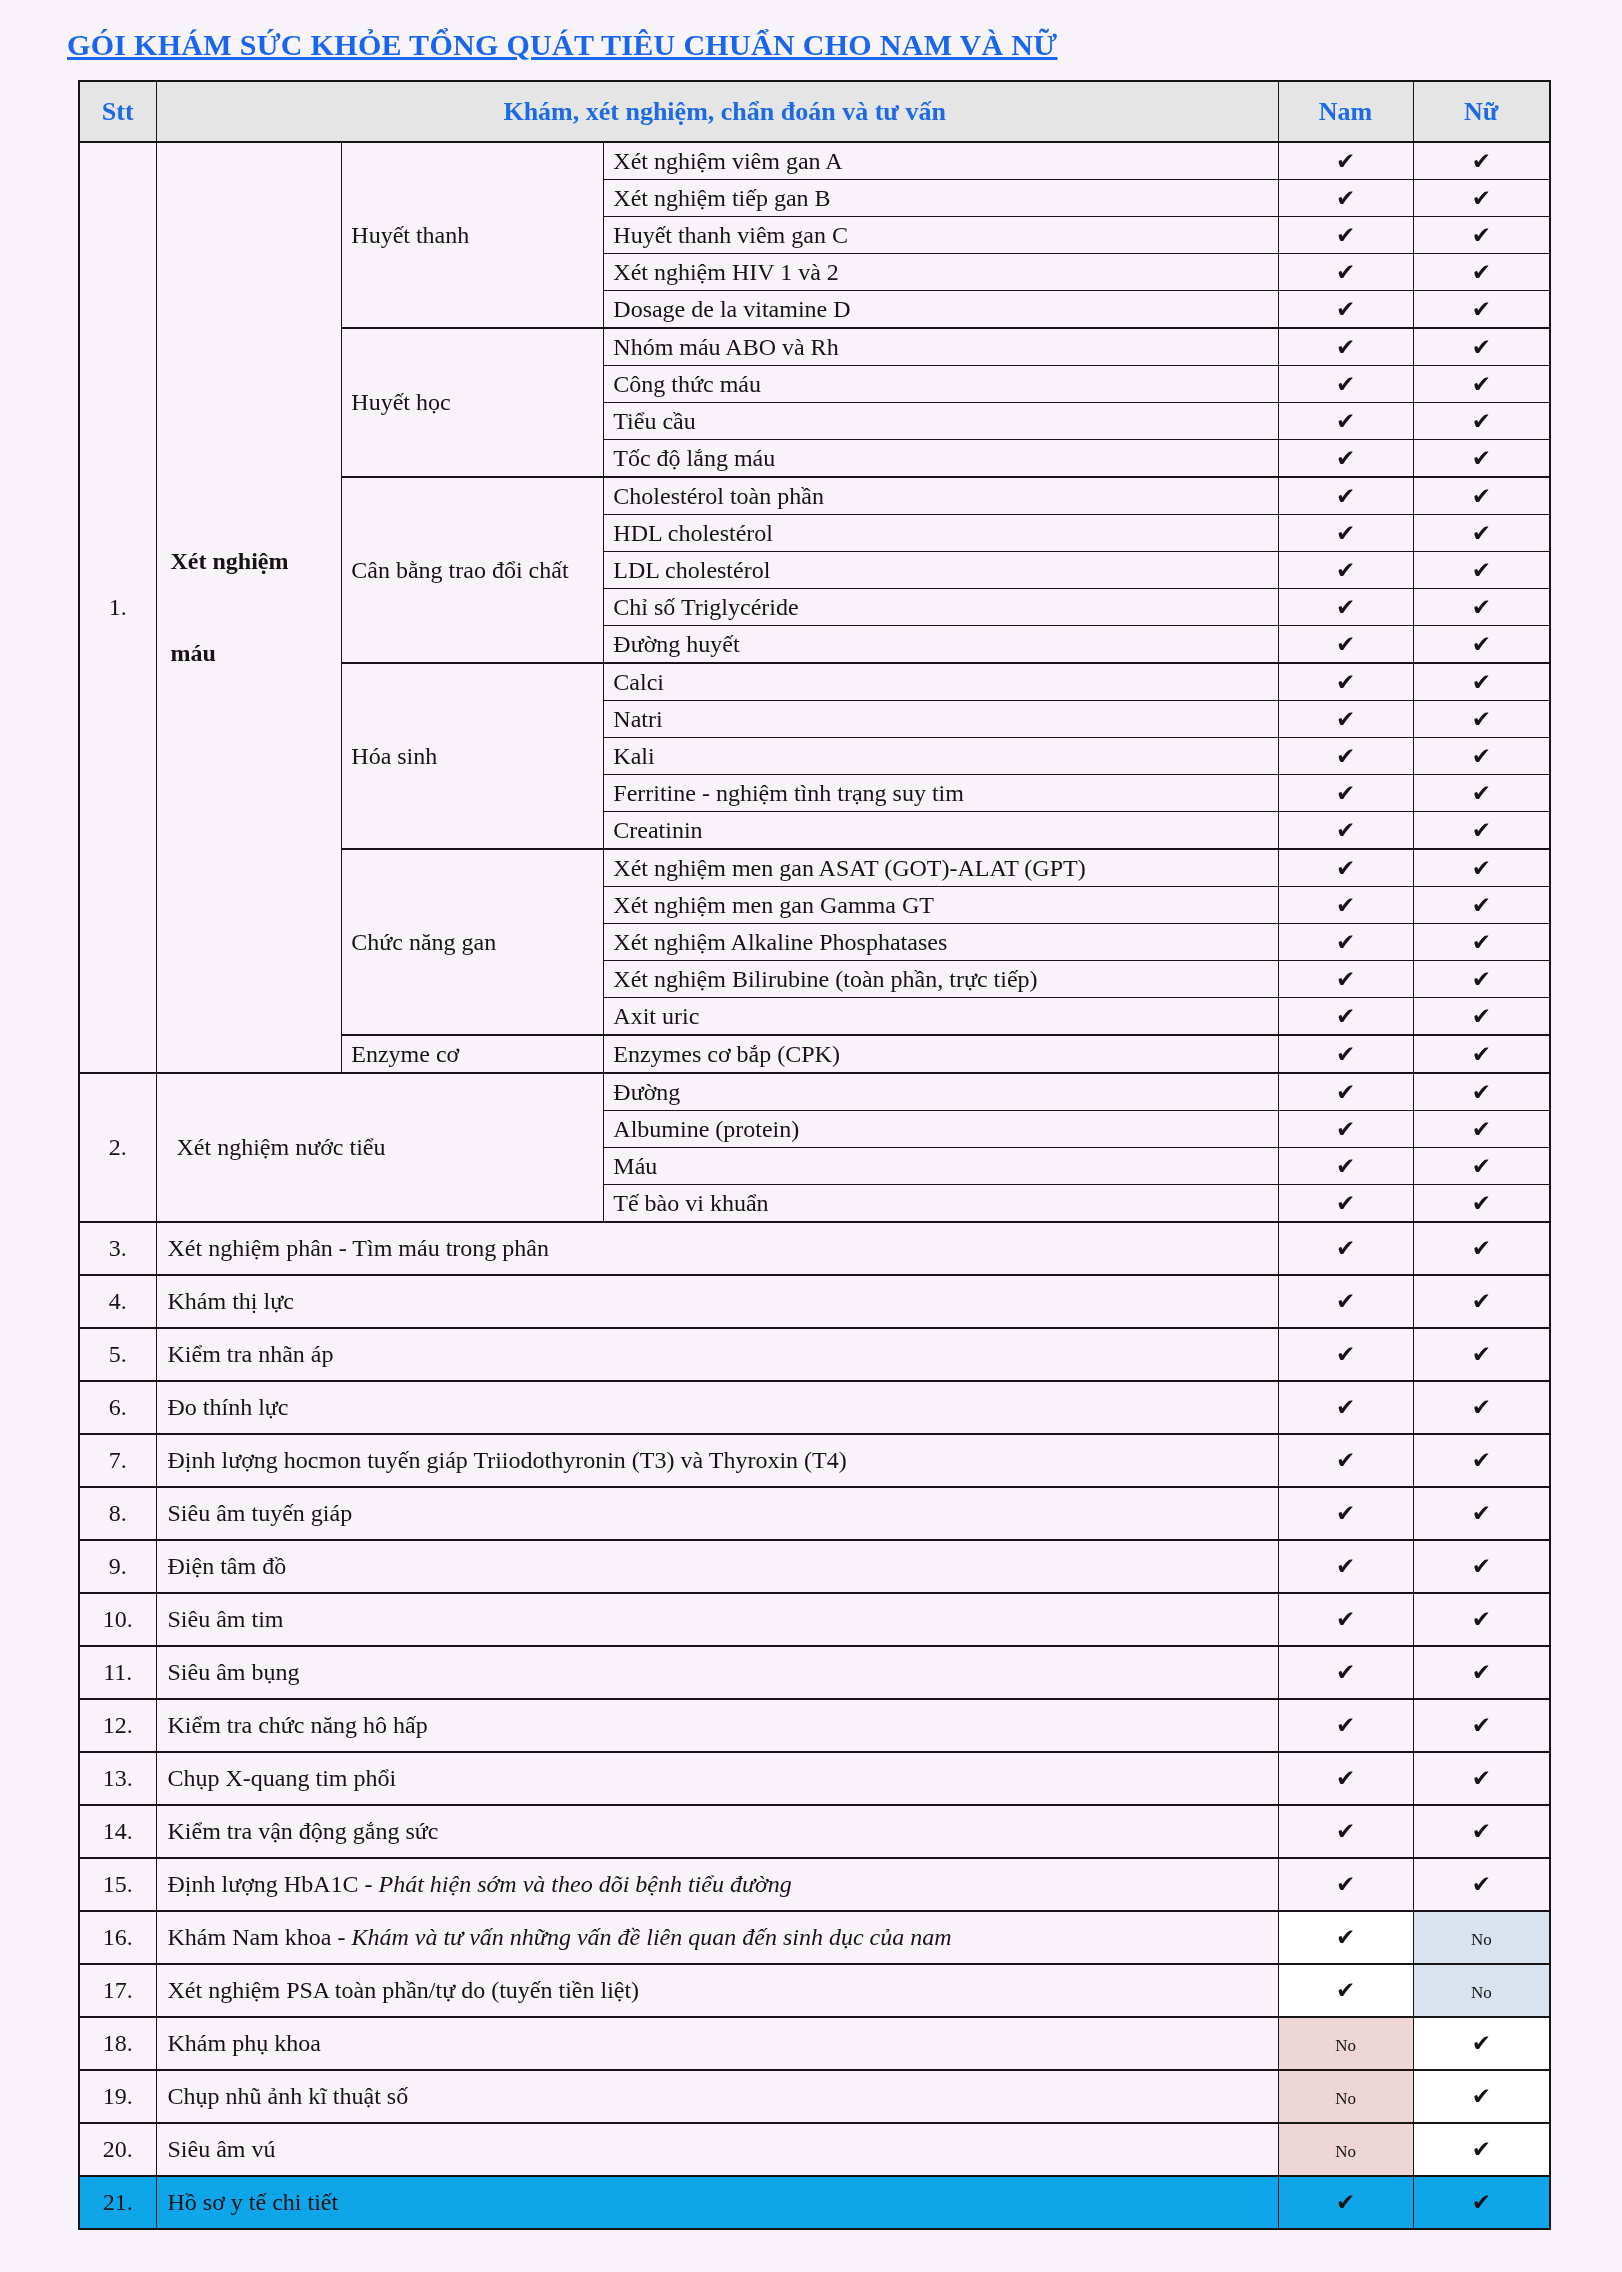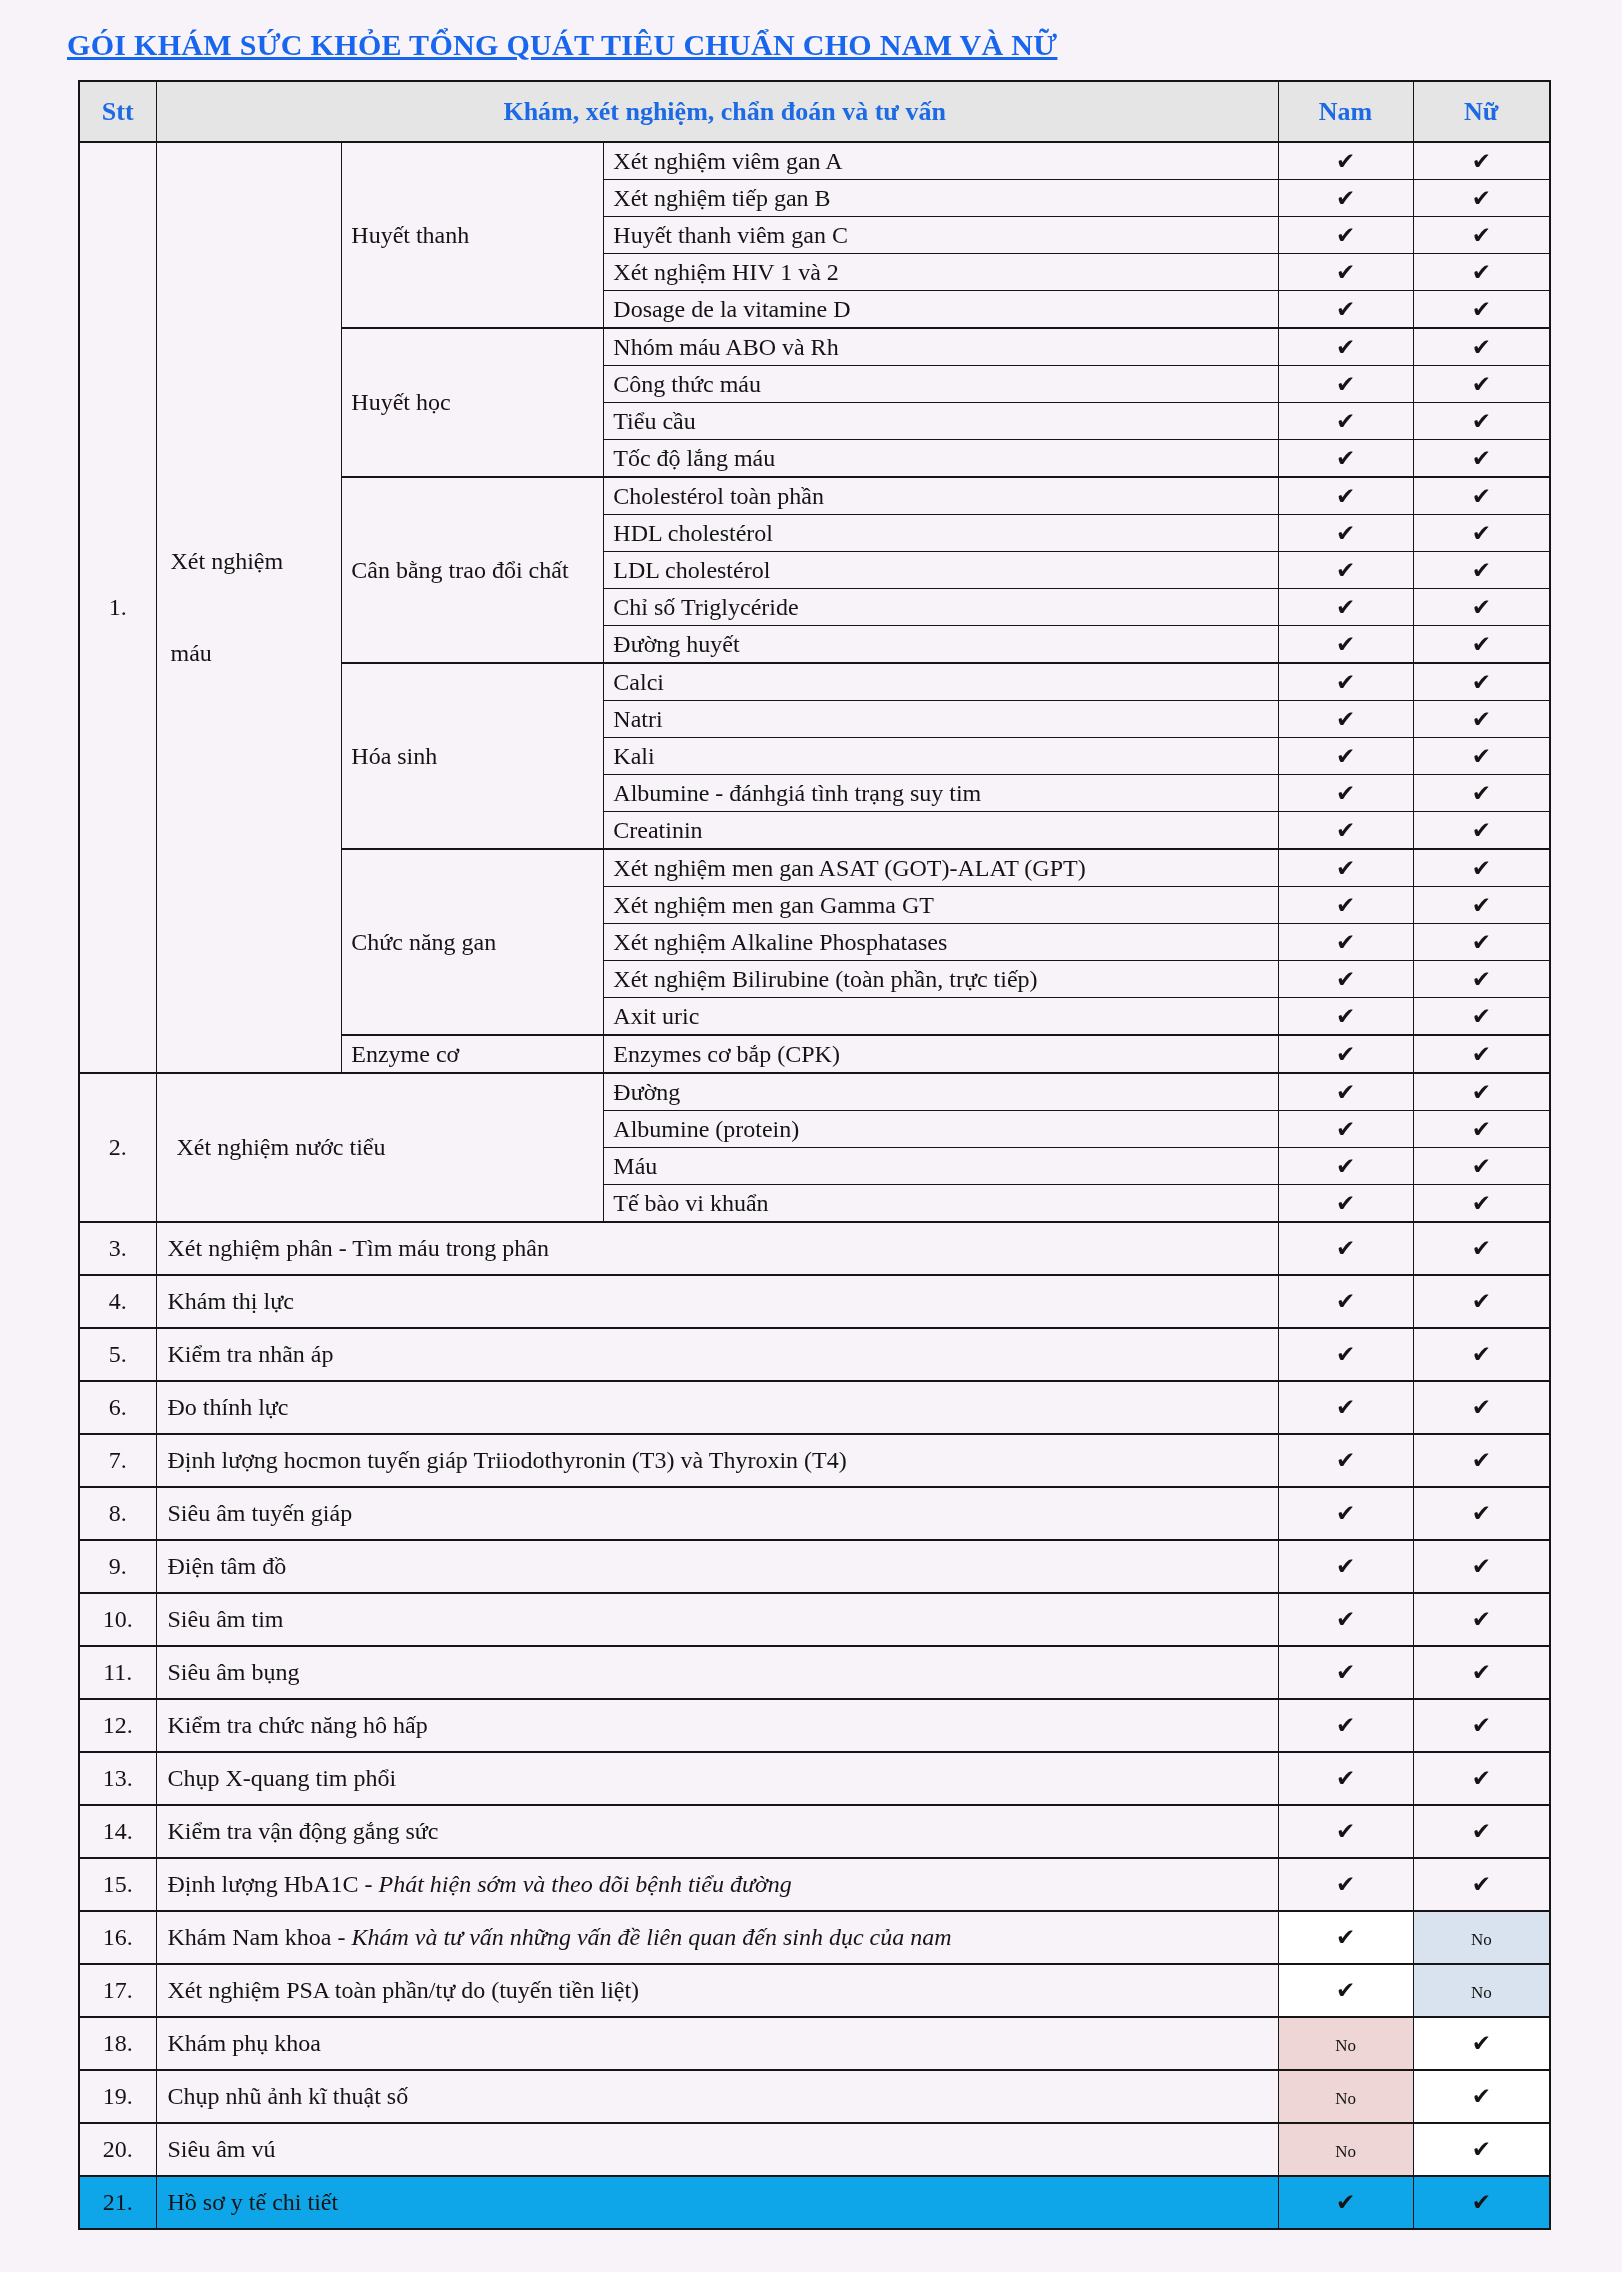--- a/index.html
+++ b/index.html
@@ -43,21 +43,21 @@
     border-bottom: 2.1px solid #151515;
   }
   tr.hdr td.hdr-exam { text-align: center; padding-left: 15.3px; }
   tr.hdr td.hdr-stt, tr.hdr td.hdr-male, tr.hdr td.hdr-female { text-align: center; }
 
   tr.subrow td { height: 36px; }
   tr.mainrow td { height: 51px; }
   tr.mainrow td, tr.group-start td, tr.section-start td { border-top: 2.1px solid #151515; }
 
   td.stt { text-align: center; }
-  td.category { font-weight: normal; padding-left: 14px; }
+  td.category { font-weight: bold; padding-left: 14px; }
   td.category .wrapnarrow { display: inline-block; width: 119px; line-height: 3.8; }
   td.group { padding-left: 9.8px; line-height: 1.35; }
   td.urine-cat { padding-left: 20px; }
   td.item { padding-left: 9.8px; }
   td.main-label { padding-left: 11px; }
   td.mark { text-align: center; }
 
   .check {
     font-family: "DejaVu Sans", sans-serif;
     font-size: 23px;
@@ -176,21 +176,21 @@
         <td class="item">Natri</td>
         <td class="mark"><span class="check">✔</span></td>
         <td class="mark"><span class="check">✔</span></td>
       </tr>
       <tr class="subrow">
         <td class="item">Kali</td>
         <td class="mark"><span class="check">✔</span></td>
         <td class="mark"><span class="check">✔</span></td>
       </tr>
       <tr class="subrow">
-        <td class="item">Albumine - đánhgiá tình trạng suy tim</td>
+        <td class="item">Ferritine - nghiệm tình trạng suy tim</td>
         <td class="mark"><span class="check">✔</span></td>
         <td class="mark"><span class="check">✔</span></td>
       </tr>
       <tr class="subrow">
         <td class="item">Creatinin</td>
         <td class="mark"><span class="check">✔</span></td>
         <td class="mark"><span class="check">✔</span></td>
       </tr>
       <tr class="subrow group-start">
         <td rowspan="5" class="group">Chức năng gan</td>

